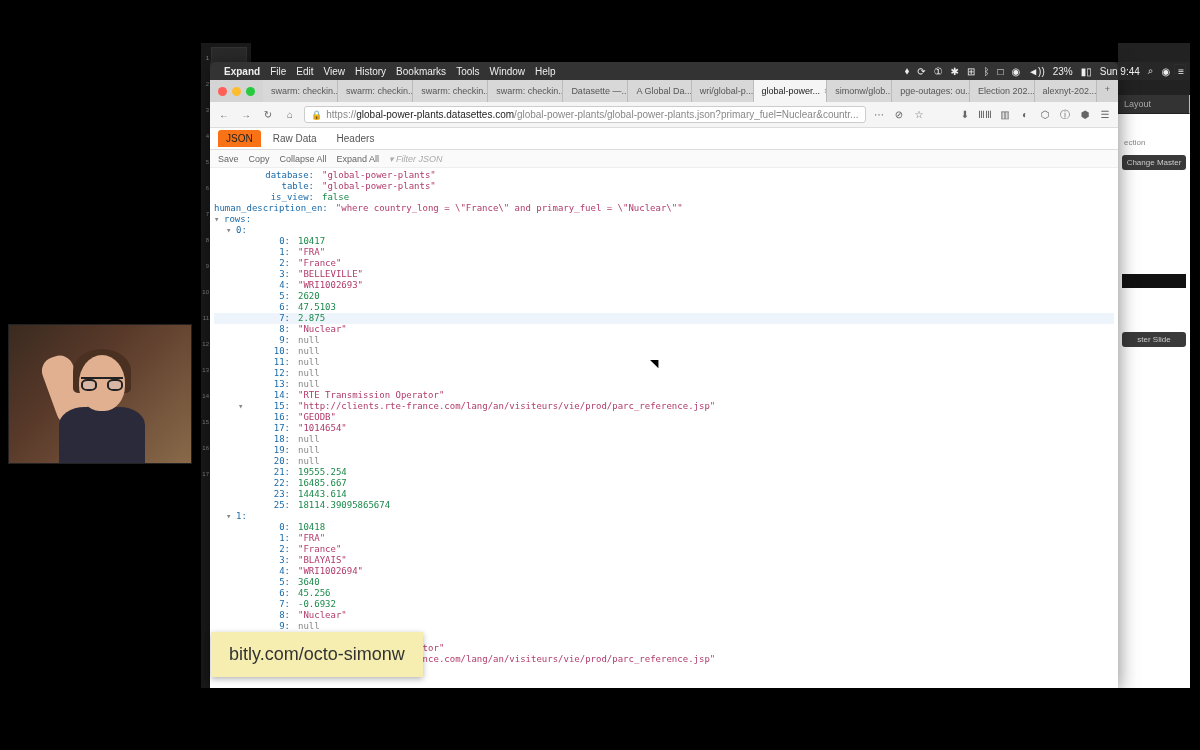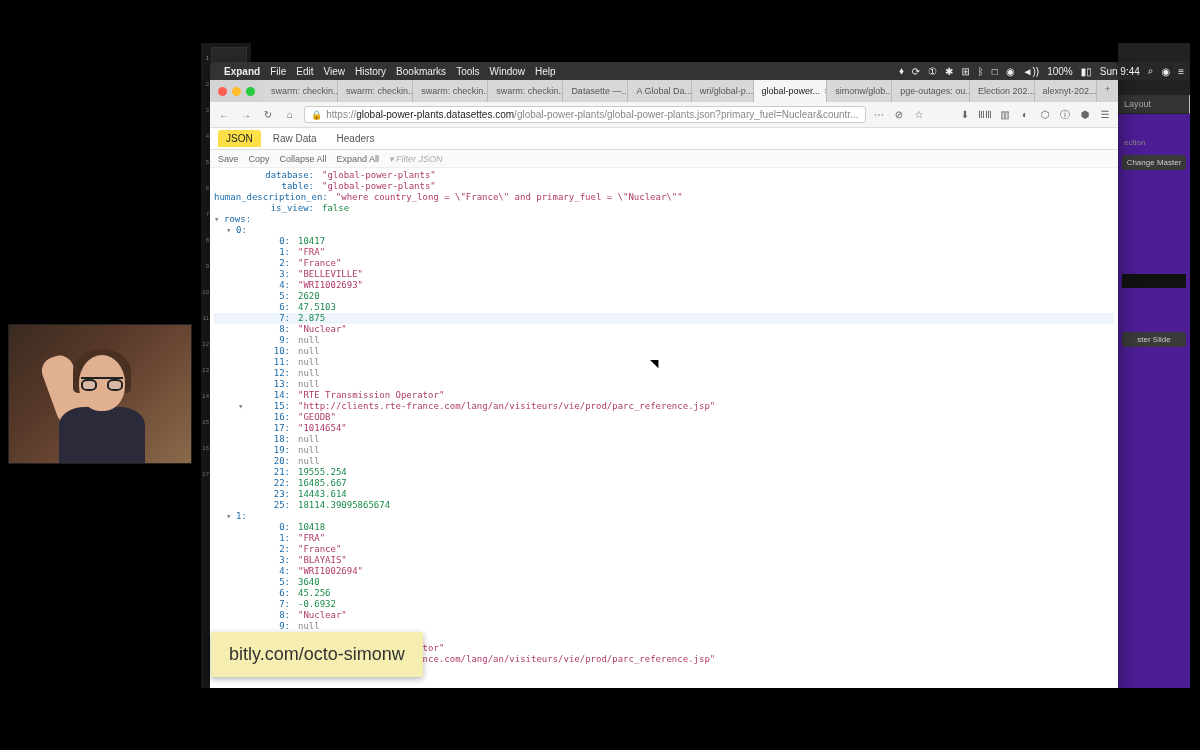--- a/index.html
+++ b/index.html
@@ -18,21 +18,21 @@
 
 .slidestrip { position: absolute; left: 201px; top: 43px; width: 50px; height: 645px; background: #1a1a1a; overflow: hidden; }
 .thumbwrap { display: flex; align-items: center; margin: 4px 0; }
 .thumbnum { width: 8px; font-size: 6px; color: #888; text-align: right; margin-right: 2px; }
 .thumb { width: 36px; height: 22px; background: #2a2a2a; border: 1px solid #333; }
 .thumb.light { background: #e8e8e8; }
 .thumb.sel { border: 1px solid #5a8aff; }
 .thumb.red { background: linear-gradient(#8a2a2a, #6a1a1a); }
 
 
-.rightpanel { position: absolute; left: 1118px; top: 43px; width: 72px; height: 645px; background: #4c1d95; color: #aaa; font-size: 9px; }
+.rightpanel { position: absolute; left: 1118px; top: 43px; width: 72px; height: 645px; background: #ffffff; color: #aaa; font-size: 9px; }
 .rightpanel .tab { padding: 4px 6px; background: #333; border-bottom: 1px solid #222; }
 .rightpanel .sec { padding: 4px 6px; font-size: 8px; color: #888; }
 .rightpanel .btn { margin: 4px; padding: 3px 4px; background: #3a3a3a; border-radius: 3px; font-size: 8px; text-align: center; color: #ccc; }
 
 
 .browser { position: absolute; left: 210px; top: 62px; width: 908px; height: 626px; background: #fff; border-radius: 6px 6px 0 0; overflow: hidden; display: flex; flex-direction: column; box-shadow: 0 4px 20px rgba(0,0,0,0.5); }
 
 
 .menubar { position: absolute; left: 210px; top: 62px; width: 980px; height: 18px; background: rgba(40,40,40,0.95); color: #eee; font-size: 10px; display: flex; align-items: center; padding: 0 6px; z-index: 10; }
 .menubar .apple { margin-right: 8px; }
@@ -53,21 +53,21 @@
 
 .urlbar { height: 26px; background: #f5f5f5; display: flex; align-items: center; padding: 0 6px; gap: 6px; border-bottom: 1px solid #ddd; font-size: 10px; color: #555; }
 .urlbar .navbtn { width: 16px; text-align: center; color: #666; }
 .urlbar .addr { flex: 1; background: #fff; border: 1px solid #ccc; border-radius: 3px; padding: 2px 6px; display: flex; align-items: center; overflow: hidden; white-space: nowrap; }
 .urlbar .lock { margin-right: 4px; color: #4a7a4a; font-size: 9px; }
 .urlbar .ricon { width: 14px; text-align: center; color: #666; }
 
 
 .jsonbar { height: 22px; background: #fff; border-bottom: 1px solid #ddd; display: flex; align-items: center; padding: 0 8px; gap: 4px; font-size: 10px; }
 .jsonbar .t { padding: 3px 8px; color: #555; }
-.jsonbar .t.active { background: #fde047; border-radius: 3px 3px 0 0; color: #222; }
+.jsonbar .t.active { background: #f97316; border-radius: 3px 3px 0 0; color: #222; }
 .jsonbar2 { height: 18px; background: #fafafa; border-bottom: 1px solid #eee; display: flex; align-items: center; padding: 0 8px; gap: 10px; font-size: 9px; color: #666; }
 .jsonbar2 .filt { color: #aaa; font-style: italic; }
 
 
 .jsoncontent { flex: 1; overflow: hidden; font-family: Menlo, Monaco, monospace; font-size: 9px; line-height: 11px; padding: 2px 4px; background: #fff; color: #333; }
 .jrow { display: flex; white-space: pre; }
 .jrow.hilite { background: #eef4fb; }
 .jkey { color: #1a6aa8; display: inline-block; min-width: 108px; text-align: right; padding-right: 8px; }
 .jkey.idx { min-width: 30px; margin-left: 20px; }
 .jval.str { color: #b03a6a; }
@@ -198,21 +198,21 @@
   <div class="right">
     <span>⬧</span>
     <span>⟳</span>
     <span>①</span>
     <span>✱</span>
     <span>⊞</span>
     <span>ᛒ</span>
     <span>□</span>
     <span>◉</span>
     <span>◄))</span>
-    <span>100%</span>
+    <span>23%</span>
     <span>▮▯</span>
     <span>Sun 9:44</span>
     <span>⌕</span>
     <span>◉</span>
     <span>≡</span>
   </div>
 </div>
 
 <div class="browser">
 
@@ -296,22 +296,22 @@
     <span>Save</span>
     <span>Copy</span>
     <span>Collapse All</span>
     <span>Expand All</span>
     <span class="filt" placeholder="Filter JSON">▾ Filter JSON</span>
   </div>
 
   <div class="jsoncontent" id="jsontree">
   <div class="jrow"><span class=""></span><span class="jkey">database:</span><span class="jval str">"global-power-plants"</span></div>
       <div class="jrow"><span class=""></span><span class="jkey">table:</span><span class="jval str">"global-power-plants"</span></div>
+      <div class="jrow"><span class=""></span><span class="jkey">is_view:</span><span class="jval bool">false</span></div>
       <div class="jrow"><span class=""></span><span class="jkey">human_description_en:</span><span class="jval str">"where country_long = \"France\" and primary_fuel = \"Nuclear\""</span></div>
-      <div class="jrow"><span class=""></span><span class="jkey">is_view:</span><span class="jval bool">false</span></div>
       <div class="jrow"><span class=""></span><span class="jarrow">▾</span><span class="jkey" style="min-width:auto;text-align:left">rows:</span><span class="jval "></span></div>
       <div class="jrow"><span class="indent1"></span><span class="jarrow">▾</span><span class="jkey" style="min-width:auto;text-align:left">0:</span><span class="jval "></span></div>
       <div class="jrow"><span class="indent2"></span><span class="jarrow"></span><span class="jkey idx">0:</span><span class="jval num">10417</span></div>
       <div class="jrow"><span class="indent2"></span><span class="jarrow"></span><span class="jkey idx">1:</span><span class="jval str">"FRA"</span></div>
       <div class="jrow"><span class="indent2"></span><span class="jarrow"></span><span class="jkey idx">2:</span><span class="jval str">"France"</span></div>
       <div class="jrow"><span class="indent2"></span><span class="jarrow"></span><span class="jkey idx">3:</span><span class="jval str">"BELLEVILLE"</span></div>
       <div class="jrow"><span class="indent2"></span><span class="jarrow"></span><span class="jkey idx">4:</span><span class="jval str">"WRI1002693"</span></div>
       <div class="jrow"><span class="indent2"></span><span class="jarrow"></span><span class="jkey idx">5:</span><span class="jval num">2620</span></div>
       <div class="jrow"><span class="indent2"></span><span class="jarrow"></span><span class="jkey idx">6:</span><span class="jval num">47.5103</span></div>
       <div class="jrow hilite"><span class="indent2"></span><span class="jarrow"></span><span class="jkey idx">7:</span><span class="jval num">2.875</span></div>

